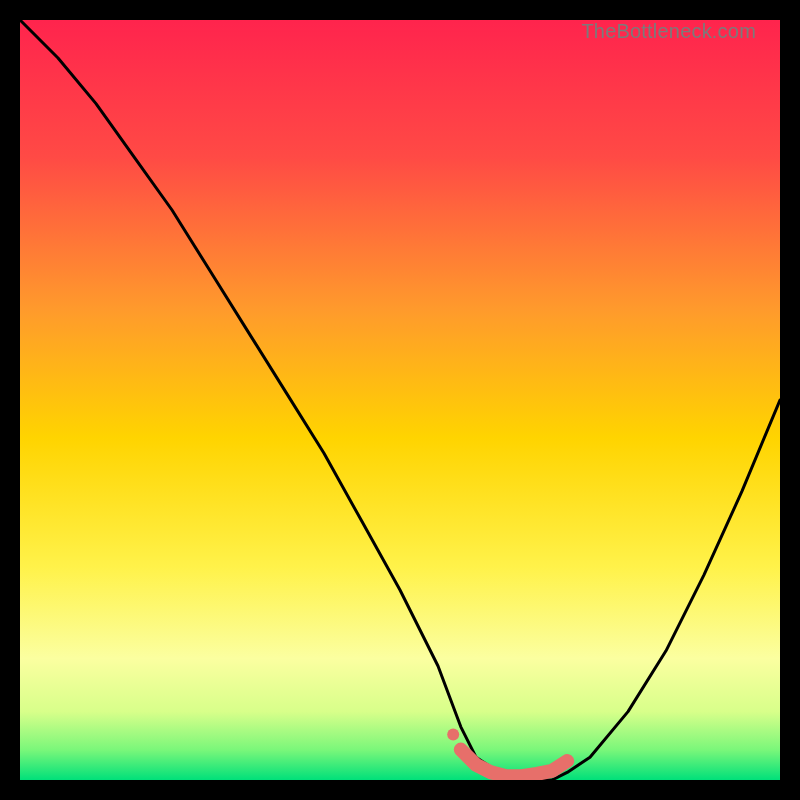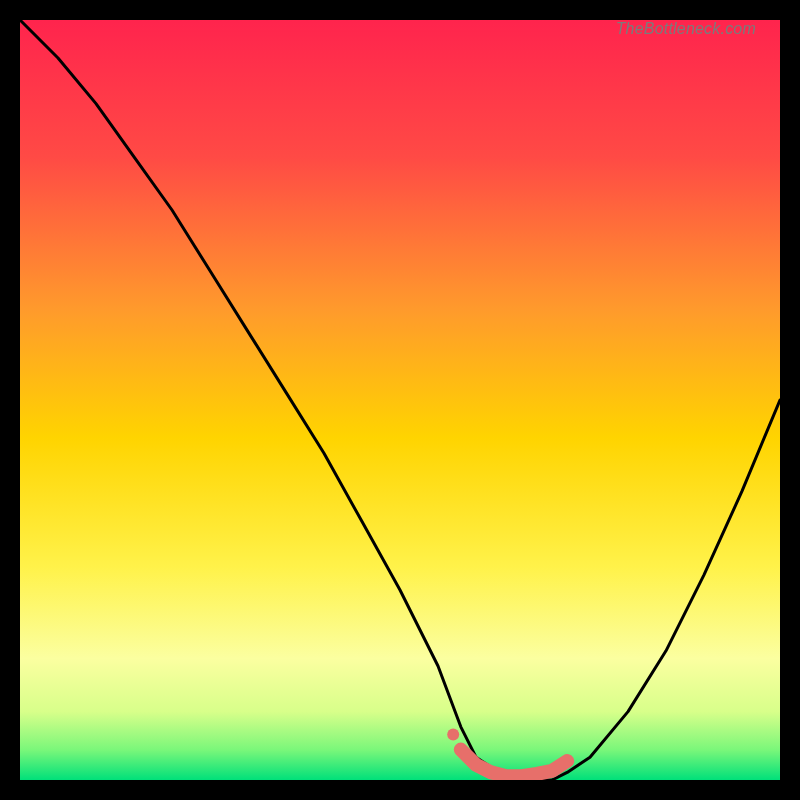--- a/index.html
+++ b/index.html
@@ -31,25 +31,24 @@
     left: 0;
     top: 0;
     width: 760px;
     height: 760px;
   }
   .watermark {
     position: absolute;
     top: 0px;
     right: 24px;
     color: #7b7b7b;
-    font-size: 16px;
+    font-size: 20px;
     font-weight: 500;
     letter-spacing: 0.2px;
     user-select: none;
-    font-style: italic;
   }
 </style>
 </head>
 <body>
 
 <div class="frame">
 
   <svg class="gradient" viewBox="0 0 760 760" preserveAspectRatio="none">
     <defs>
       <linearGradient id="bgGrad" x1="0" y1="0" x2="0" y2="1">

